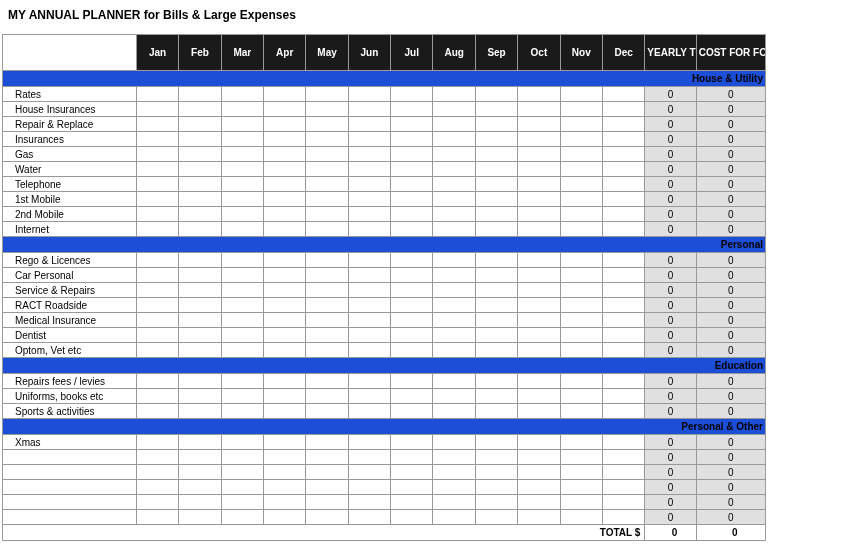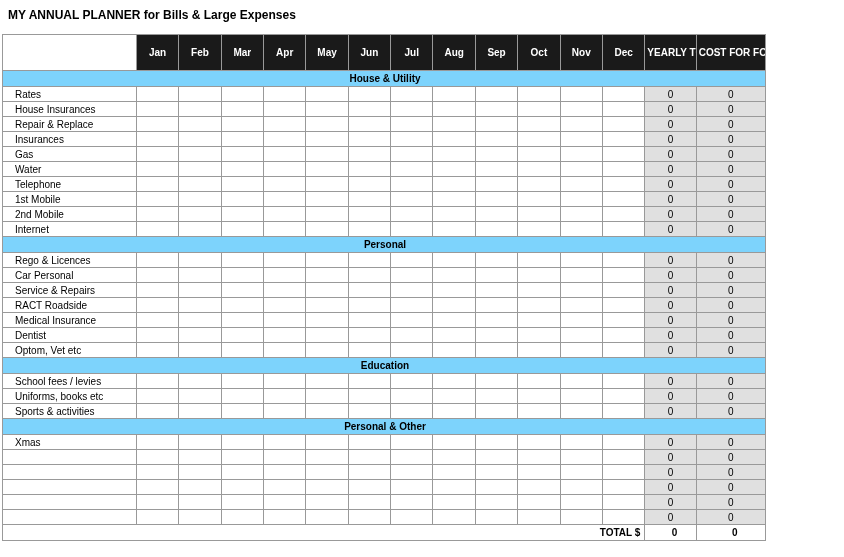--- a/index.html
+++ b/index.html
@@ -49,23 +49,23 @@
       height: 36px;
       vertical-align: middle;
       font-size: 10px;
     }
     .header-row th.label-col {
       background: #fff;
       color: #000;
       border: 1px solid #999;
     }
     .section-row td {
-      background: #7dd3fc;
+      background: #1d4ed8;
       font-weight: bold;
-      text-align: center;
+      text-align: right;
       padding-left: 4px;
       height: 16px;
     }
     .data-row td {
       background: #fff;
       height: 15px;
     }
     .data-row td.yearly-col {
       background: #e0e0e0;
     }
@@ -433,21 +433,21 @@
           <td></td>
           <td></td>
           <td></td>
           <td class="yearly-col">0</td>
           <td class="fortnight-col">0</td>
         </tr>
         <tr class="section-row">
           <td colspan="15">Education</td>
         </tr>
         <tr class="data-row">
-          <td class="label-cell">School fees / levies</td>
+          <td class="label-cell">Repairs fees / levies</td>
           <td></td>
           <td></td>
           <td></td>
           <td></td>
           <td></td>
           <td></td>
           <td></td>
           <td></td>
           <td></td>
           <td></td>

